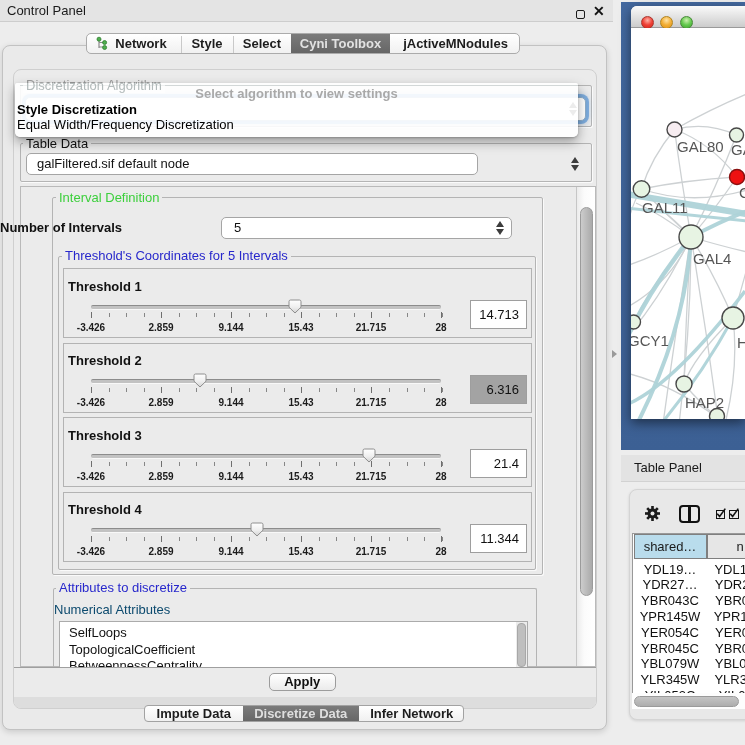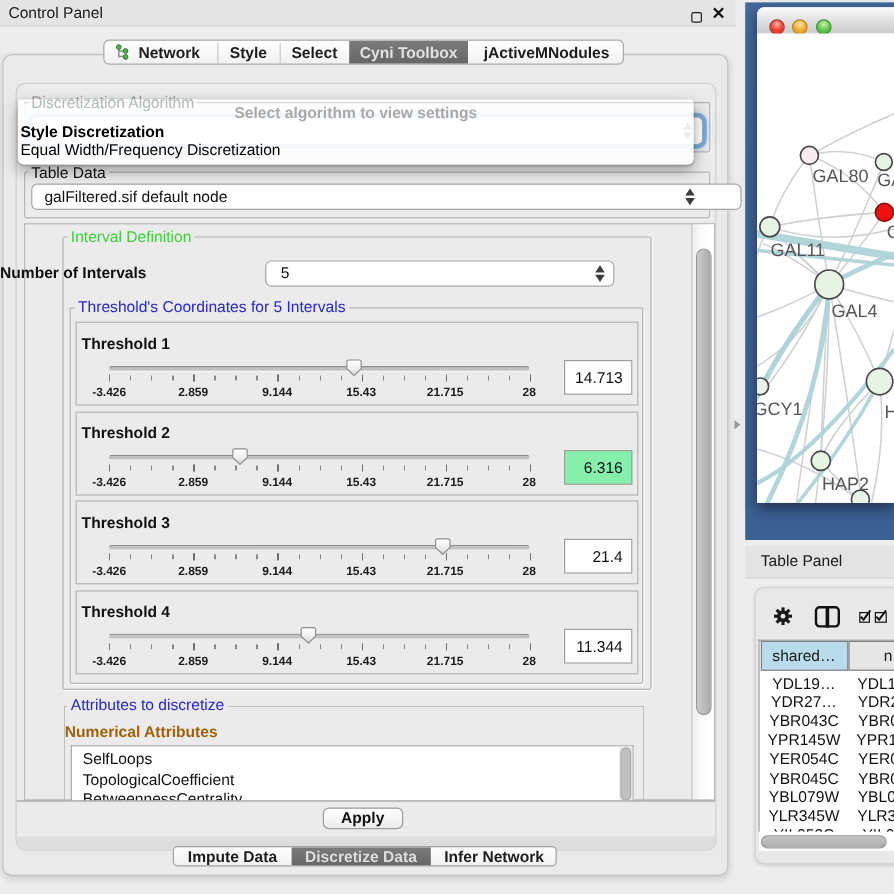--- a/index.html
+++ b/index.html
@@ -43,21 +43,21 @@
 </svg>
 <div class="groupbox" style="left:20px;top:84.5px;width:572px;height:42.5px;"></div>
 <div class="grouptitle" style="left:23px;top:78px;color:#9a9a9a;">Discretization Algorithm</div>
 <div class="combo" style="left:25px;top:96.5px;width:561px;height:24px;border-color:#8cacc8;box-shadow:0 0 0 3px rgba(90,150,212,0.7), 0 0 6px 2px rgba(90,150,212,0.45);"></div>
 <div class="updown" style="left:569px;top:101.5px;">
     <div class="u"></div>
     <div class="d"></div>
   </div>
 <div class="groupbox" style="left:20px;top:143px;width:572px;height:38.5px;"></div>
 <div class="grouptitle" style="left:23px;top:137px;color:#111;text-align:center;">Table Data</div>
-<div class="combo" style="left:26px;top:152.5px;width:592px;height:22px;line-height:20px;padding-left:10px;">galFiltered.sif default node</div>
+<div class="combo" style="left:26px;top:152.5px;width:452px;height:22px;line-height:20px;padding-left:10px;">galFiltered.sif default node</div>
 <div class="updown" style="left:571px;top:156.5px;">
     <div class="u"></div>
     <div class="d"></div>
   </div>
 <div class="abs" style="left:20px;top:185.5px;width:576px;height:481.5px;background:#ebebeb;border:1px solid #b9b9b9;"></div>
 <div class="abs" style="left:575.5px;top:186.5px;width:19.5px;height:479.5px;background:linear-gradient(90deg,#ececec,#fbfbfb 40%,#ffffff);border-left:1px solid #c6c6c6;"></div>
 <div class="abs" style="left:579.5px;top:207px;width:13px;height:389px;border-radius:6.5px;background:linear-gradient(90deg,#cccccc,#aaaaaa);border:1px solid #9b9b9b;"></div>
 <div class="groupbox" style="left:52px;top:197px;width:491px;height:378px;"></div>
 <div class="grouptitle" style="left:56px;top:190.5px;color:#3ccf3c;">Interval Definition</div>
 <div class="abs" style="left:0px;top:220px;width:208px;text-align:left;font-size:13px;font-weight:bold;color:#111;">Number of Intervals</div>
@@ -104,21 +104,21 @@
 <svg class="abs" style="left:192.5px;top:373.1px;" width="14" height="15" viewBox="0 0 14 15">
 <defs>
       <linearGradient id="tg1" x1="0" y1="0" x2="0" y2="1">
 <stop offset="0" stop-color="#ffffff"></stop>
         <stop offset="0.55" stop-color="#efefef"></stop>
         <stop offset="1" stop-color="#d2d2d2"></stop>
       </linearGradient>
     </defs>
 <path d="M2.6,1 L11.4,1 Q13,1 13,2.6 L13,8.2 L7,14 L1,8.2 L1,2.6 Q1,1 2.6,1 Z" fill="url(#tg1)" stroke="#8e8e8e" stroke-width="1"></path>
 </svg>
-<div class="abs" style="left:470px;top:374.6px;width:57px;height:29px;background:#86efac;border:1px solid #9e9e9e;line-height:27px;font-size:13px;color:#111;text-align:right;padding-right:7px;">6.316</div>
+<div class="abs" style="left:470px;top:374.6px;width:57px;height:29px;background:#a3a3a3;border:1px solid #9e9e9e;line-height:27px;font-size:13px;color:#111;text-align:right;padding-right:7px;">6.316</div>
 <div class="abs" style="left:63px;top:417.2px;width:469px;height:70px;background:#ebebeb;border:1px solid #b3b3b3;"></div>
 <div class="abs" style="left:68px;top:427.7px;font-size:13px;font-weight:bold;color:#111;">Threshold 3</div>
 <div class="abs" style="left:91px;top:453.7px;width:350px;height:5px;background:#c2c2c2;border-top:1px solid #8c8c8c;border-bottom:1px solid #f8f8f8;border-radius:2px;"></div>
 <div class="abs" style="left:91px;top:462.2px;width:352px;height:4px;background:repeating-linear-gradient(90deg,#868686 0px,#868686 1px,transparent 1px,transparent 17.53px);"></div>
 <div class="abs" style="left:91px;top:461.2px;width:352px;height:6px;background:repeating-linear-gradient(90deg,#6f6f6f 0px,#6f6f6f 1px,transparent 1px,transparent 70.1px);"></div>
 <div class="ticklabel" style="left:69.0px;top:471.2px;">-3.426</div>
 <div class="ticklabel" style="left:139.0px;top:471.2px;">2.859</div>
 <div class="ticklabel" style="left:209.0px;top:471.2px;">9.144</div>
 <div class="ticklabel" style="left:279.0px;top:471.2px;">15.43</div>
 <div class="ticklabel" style="left:349.0px;top:471.2px;">21.715</div>
@@ -151,21 +151,21 @@
 <stop offset="0" stop-color="#ffffff"></stop>
         <stop offset="0.55" stop-color="#efefef"></stop>
         <stop offset="1" stop-color="#d2d2d2"></stop>
       </linearGradient>
     </defs>
 <path d="M2.6,1 L11.4,1 Q13,1 13,2.6 L13,8.2 L7,14 L1,8.2 L1,2.6 Q1,1 2.6,1 Z" fill="url(#tg3)" stroke="#8e8e8e" stroke-width="1"></path>
 </svg>
 <div class="abs" style="left:470px;top:523.8px;width:57px;height:29px;background:#fff;border:1px solid #9e9e9e;line-height:27px;font-size:13px;color:#111;text-align:right;padding-right:7px;">11.344</div>
 <div class="groupbox" style="left:53px;top:587.5px;width:484px;height:80px;border-bottom:none;box-shadow:none;"></div>
 <div class="grouptitle" style="left:56px;top:581px;color:#2727cc;">Attributes to discretize</div>
-<div class="abs" style="left:54px;top:601.5px;font-size:13px;font-weight:bold;color:#a16207;">Numerical Attributes</div>
+<div class="abs" style="left:54px;top:601.5px;font-size:13px;font-weight:normal;color:#0c4a6e;">Numerical Attributes</div>
 <div class="abs" style="left:59px;top:620.5px;width:469px;height:46.5px;background:#fff;border:1px solid #ababab;border-bottom:none;overflow:hidden;">
   <div class="abs" style="left:9px;top:3.5px;font-size:13px;color:#111;">SelfLoops</div>
   <div class="abs" style="left:9px;top:20px;font-size:13px;color:#111;">TopologicalCoefficient</div>
   <div class="abs" style="left:9px;top:36.5px;font-size:13px;color:#111;">BetweennessCentrality</div>
   <div class="abs" style="right:0;top:0;width:11px;height:46.5px;background:#ececec;"></div>
   <div class="abs" style="right:1px;top:1px;width:9px;height:44.5px;background:#bfbfbf;border:1px solid #a8a8a8;border-radius:4px;"></div>
 </div>
 <div class="abs" style="left:14px;top:666.5px;width:582px;height:1px;background:#9f9f9f;"></div>
 <div class="abs" style="left:269px;top:672.5px;width:66.5px;height:18px;background:linear-gradient(#ffffff,#ebebeb);border:1px solid #9c9c9c;border-radius:5px;line-height:16px;text-align:center;font-size:13px;font-weight:600;color:#111;">Apply</div>
 <div class="abs" style="left:144px;top:704.5px;width:319.5px;height:17px;background:linear-gradient(#ffffff,#f0f0f0);border:1px solid #a2a2a2;border-radius:4px;overflow:hidden;">

